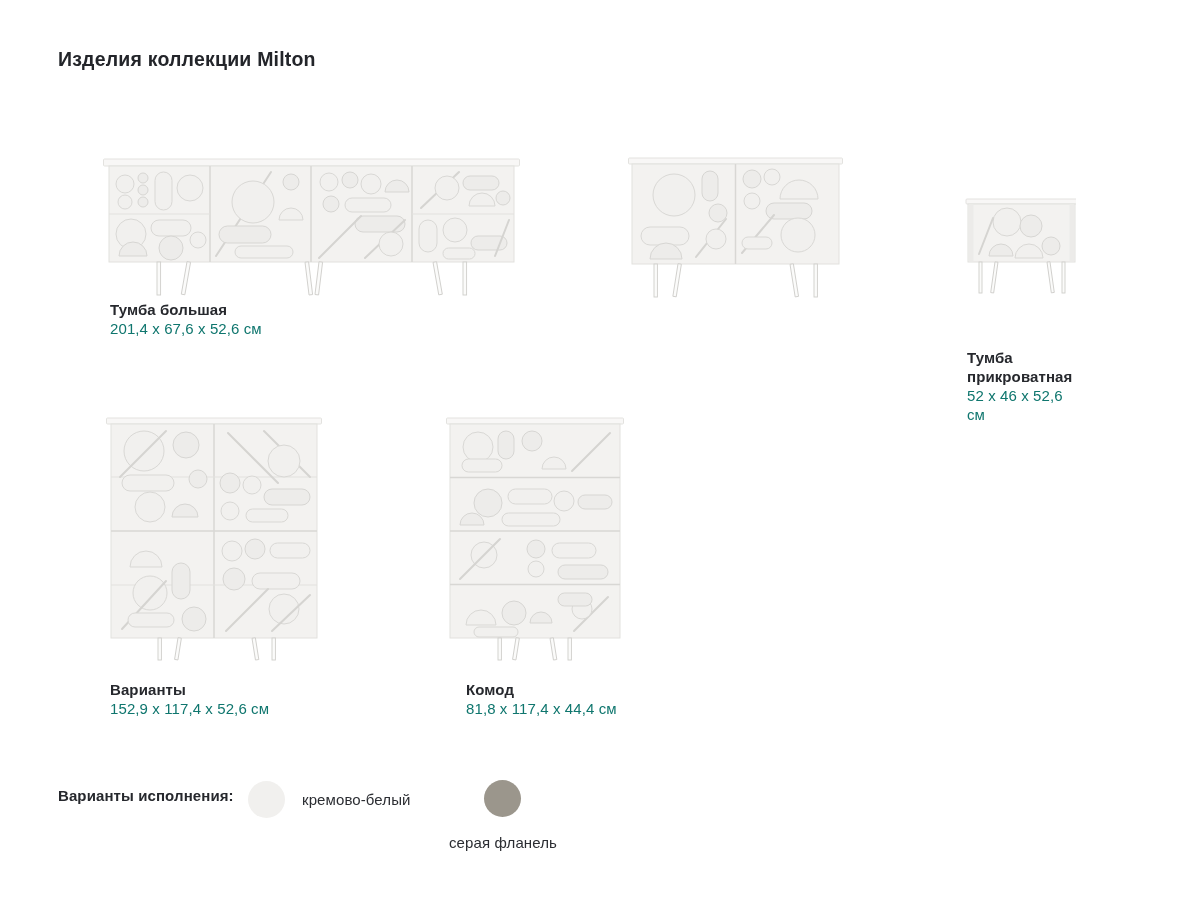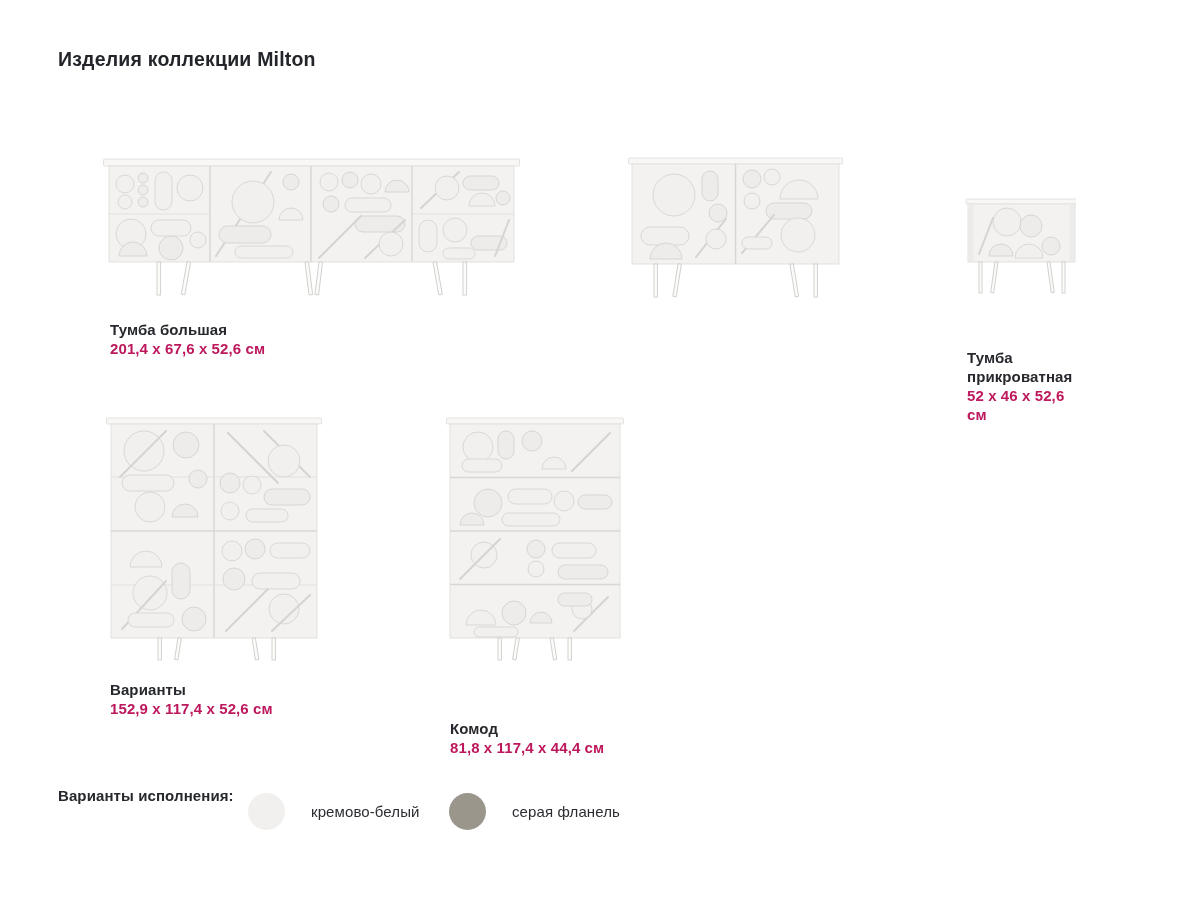--- a/index.html
+++ b/index.html
@@ -27,45 +27,45 @@
   .product-label { position:absolute; }
   .product-label .name {
     font-size:15px;
     font-weight:600;
     line-height:19px;
     color:#26282d;
     letter-spacing:0.1px;
   }
   .product-label .dims {
     font-size:15px;
-    font-weight:700;
+    font-weight:400;
     line-height:19px;
-    color:#be185d;
+    color:#0f766e;
     letter-spacing:0.1px;
   }
   .variants-row {
     position:absolute;
     left:0; top:776px;
     width:1200px; height:38px;
   }
   .variants-label {
     position:absolute;
     left:58px; top:0; height:38px;
     display:flex; align-items:center;
     font-size:15px;
     font-weight:600;
     color:#26282d;
     letter-spacing:0.1px;
   }
   .variant-option {
-    position:absolute; top:16px; height:38px;
-    display:flex; align-items:center; gap:26px;
+    position:absolute; top:4px; height:38px;
+    display:flex; align-items:center; gap:17px;
   }
   .variant-option.opt-0 { left:248px; }
-  .variant-option.opt-1 { left:449px; }
+  .variant-option.opt-1 { left:449px;flex-direction:column; }
   .swatch {
     width:37px; height:37px;
     border-radius:50%;
     flex:0 0 auto;
   }
   .variant-name {
     font-size:15px;
     font-weight:400;
     color:#2b2d32;
     letter-spacing:0.1px;
@@ -141,21 +141,21 @@
       <line class="ln" x1="392" y1="98" x2="406" y2="62"></line>
 
       <rect class="leg" x="54" y="104" width="3.6" height="33"></rect>
       <rect class="leg" x="84" y="104" width="3.6" height="33" transform="rotate(10 86 104)"></rect>
       <rect class="leg" x="202" y="104" width="3.6" height="33" transform="rotate(-7 204 104)"></rect>
       <rect class="leg" x="216" y="104" width="3.6" height="33" transform="rotate(7 218 104)"></rect>
       <rect class="leg" x="330" y="104" width="3.6" height="33" transform="rotate(-10 332 104)"></rect>
       <rect class="leg" x="360" y="104" width="3.6" height="33"></rect>
     </svg>
   </div>
-  <div class="product-label" style="left:110px; top:320px;">
+  <div class="product-label" style="left:110px; top:300px;">
     <div class="name">Тумба большая</div>
     <div class="dims">201,4 x 67,6 x 52,6 см</div>
   </div>
 
   <div class="product-figure" style="left:628px; top:157px;">
     <svg width="215" height="142" viewBox="0 0 215 142">
       <rect class="top" x="0.5" y="1" width="214" height="6" rx="1"></rect>
       <rect class="body" x="4" y="7" width="207" height="100"></rect>
       <line class="divider" x1="107.5" y1="7" x2="107.5" y2="107"></line>
 
@@ -295,21 +295,21 @@
       <line class="ln" x1="128" y1="214" x2="162" y2="180"></line>
       <circle class="sh" cx="136" cy="192" r="10"></circle>
       <rect class="sh2" x="112" y="176" width="34" height="13" rx="6.5"></rect>
 
       <rect class="leg" x="52" y="221" width="3.4" height="22"></rect>
       <rect class="leg" x="70" y="221" width="3.4" height="22" transform="rotate(9 72 221)"></rect>
       <rect class="leg" x="104" y="221" width="3.4" height="22" transform="rotate(-9 106 221)"></rect>
       <rect class="leg" x="122" y="221" width="3.4" height="22"></rect>
     </svg>
   </div>
-  <div class="product-label" style="left:450px; top:680px;margin-top:39px;">
+  <div class="product-label" style="left:466px; top:680px;">
     <div class="name">Комод</div>
     <div class="dims">81,8 x 117,4 x 44,4 см</div>
   </div>
 
   <div class="variants-row">
     <div class="variants-label">Варианты исполнения:</div>
 
     <div class="variant-option opt-0">
       <div class="swatch" style="background: rgb(241, 240, 238);"></div>
       <div class="variant-name">кремово-белый</div>

